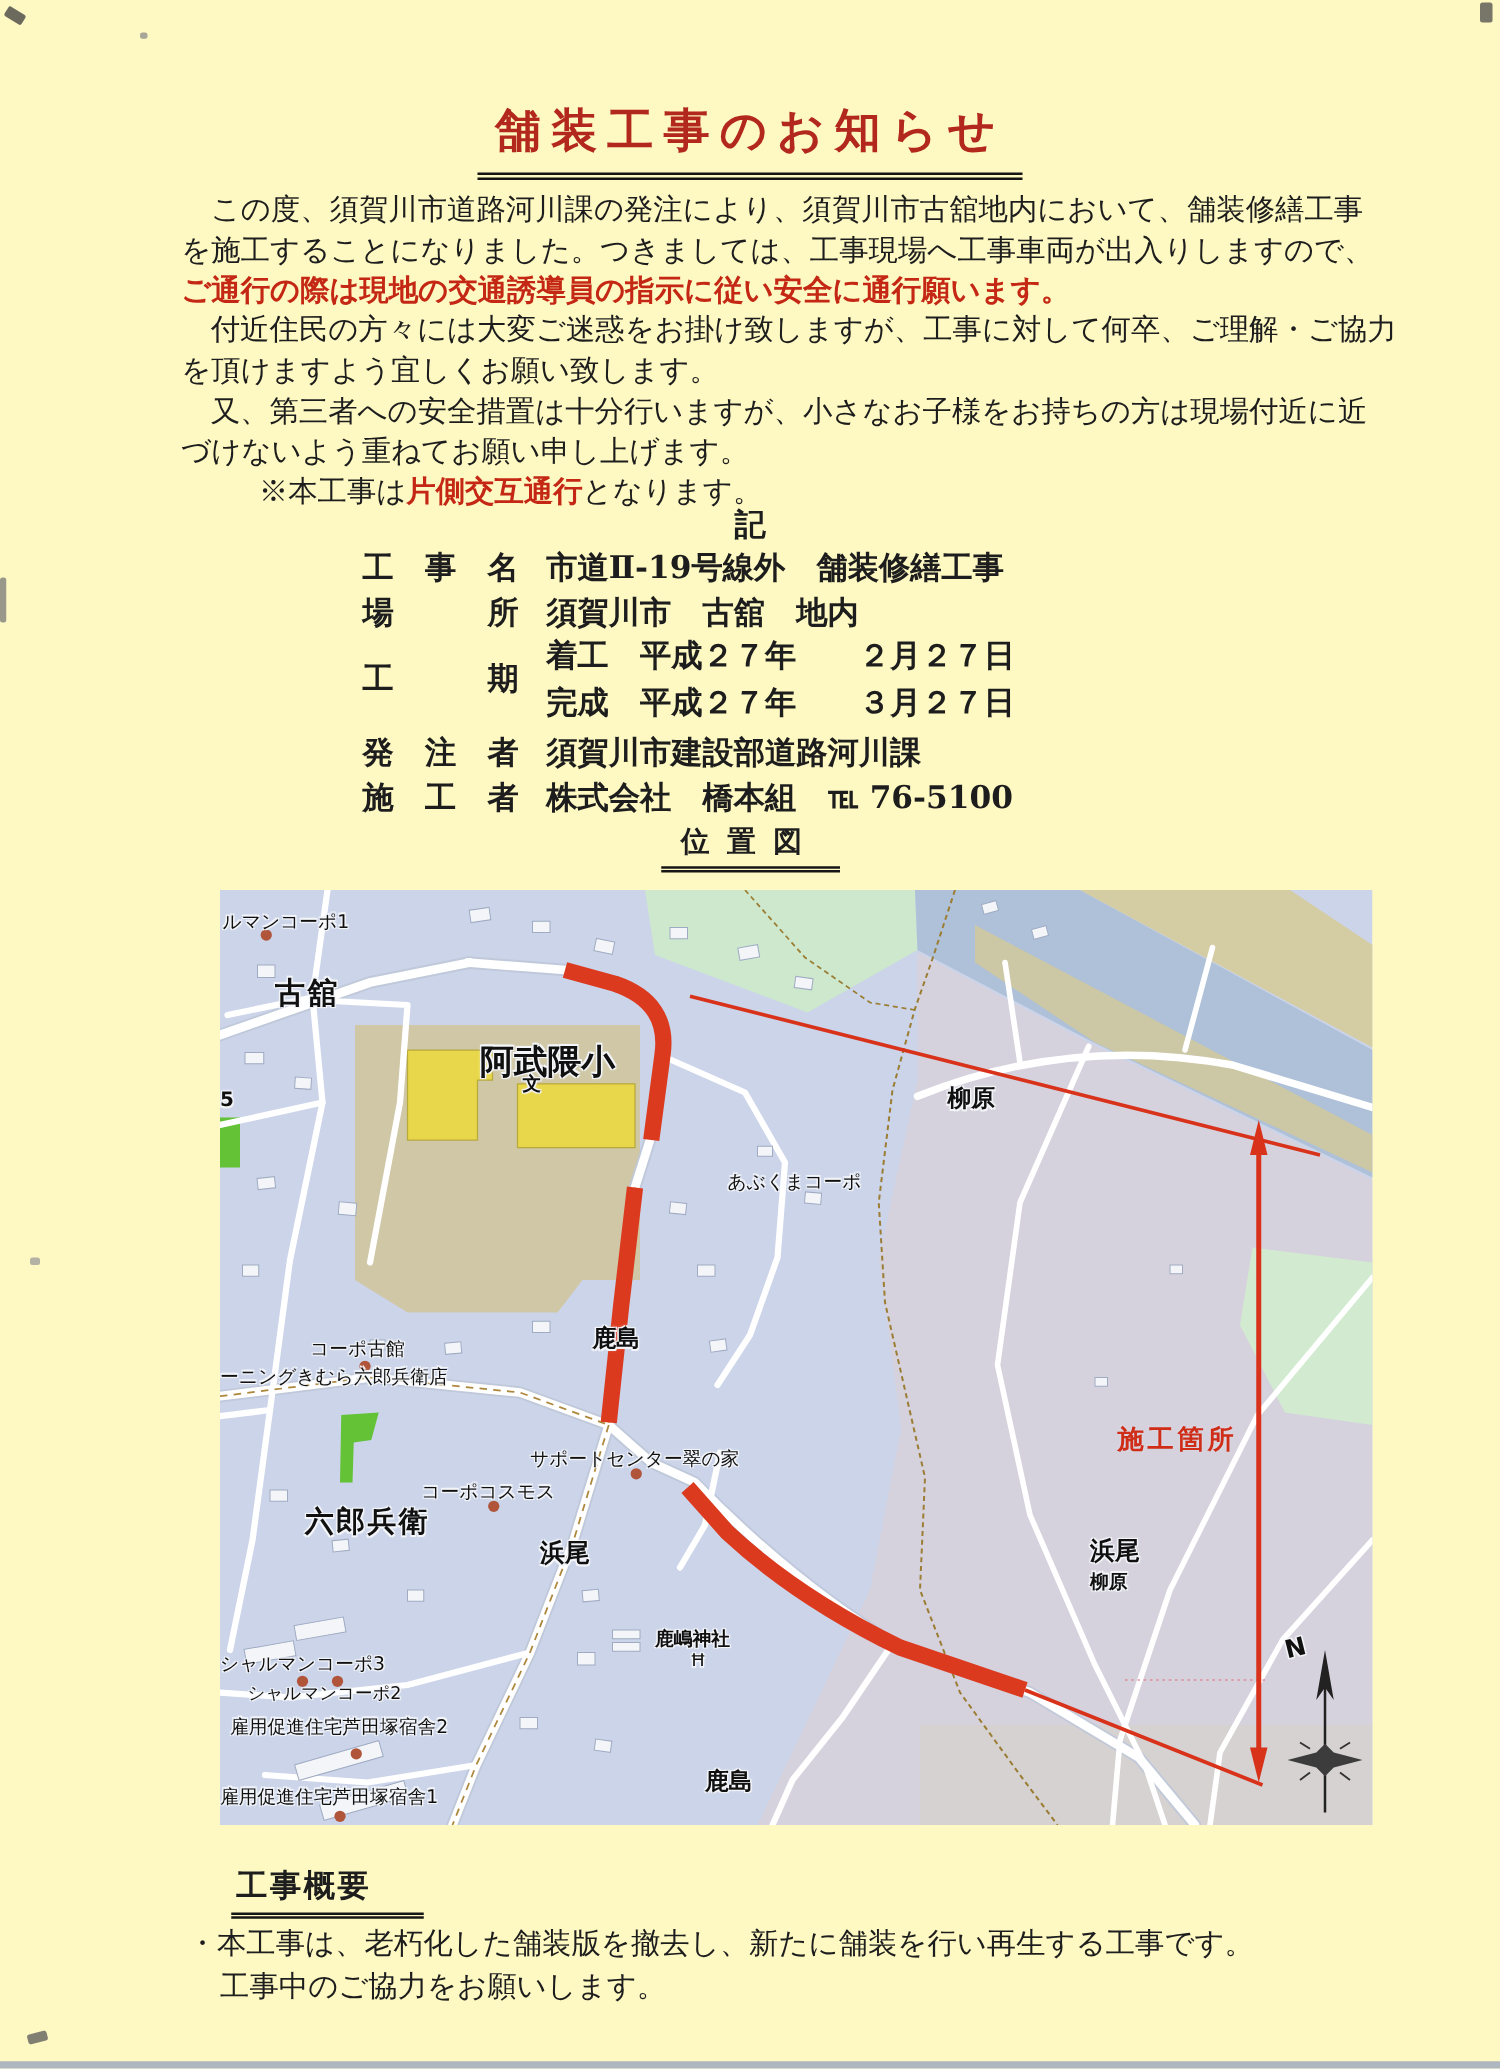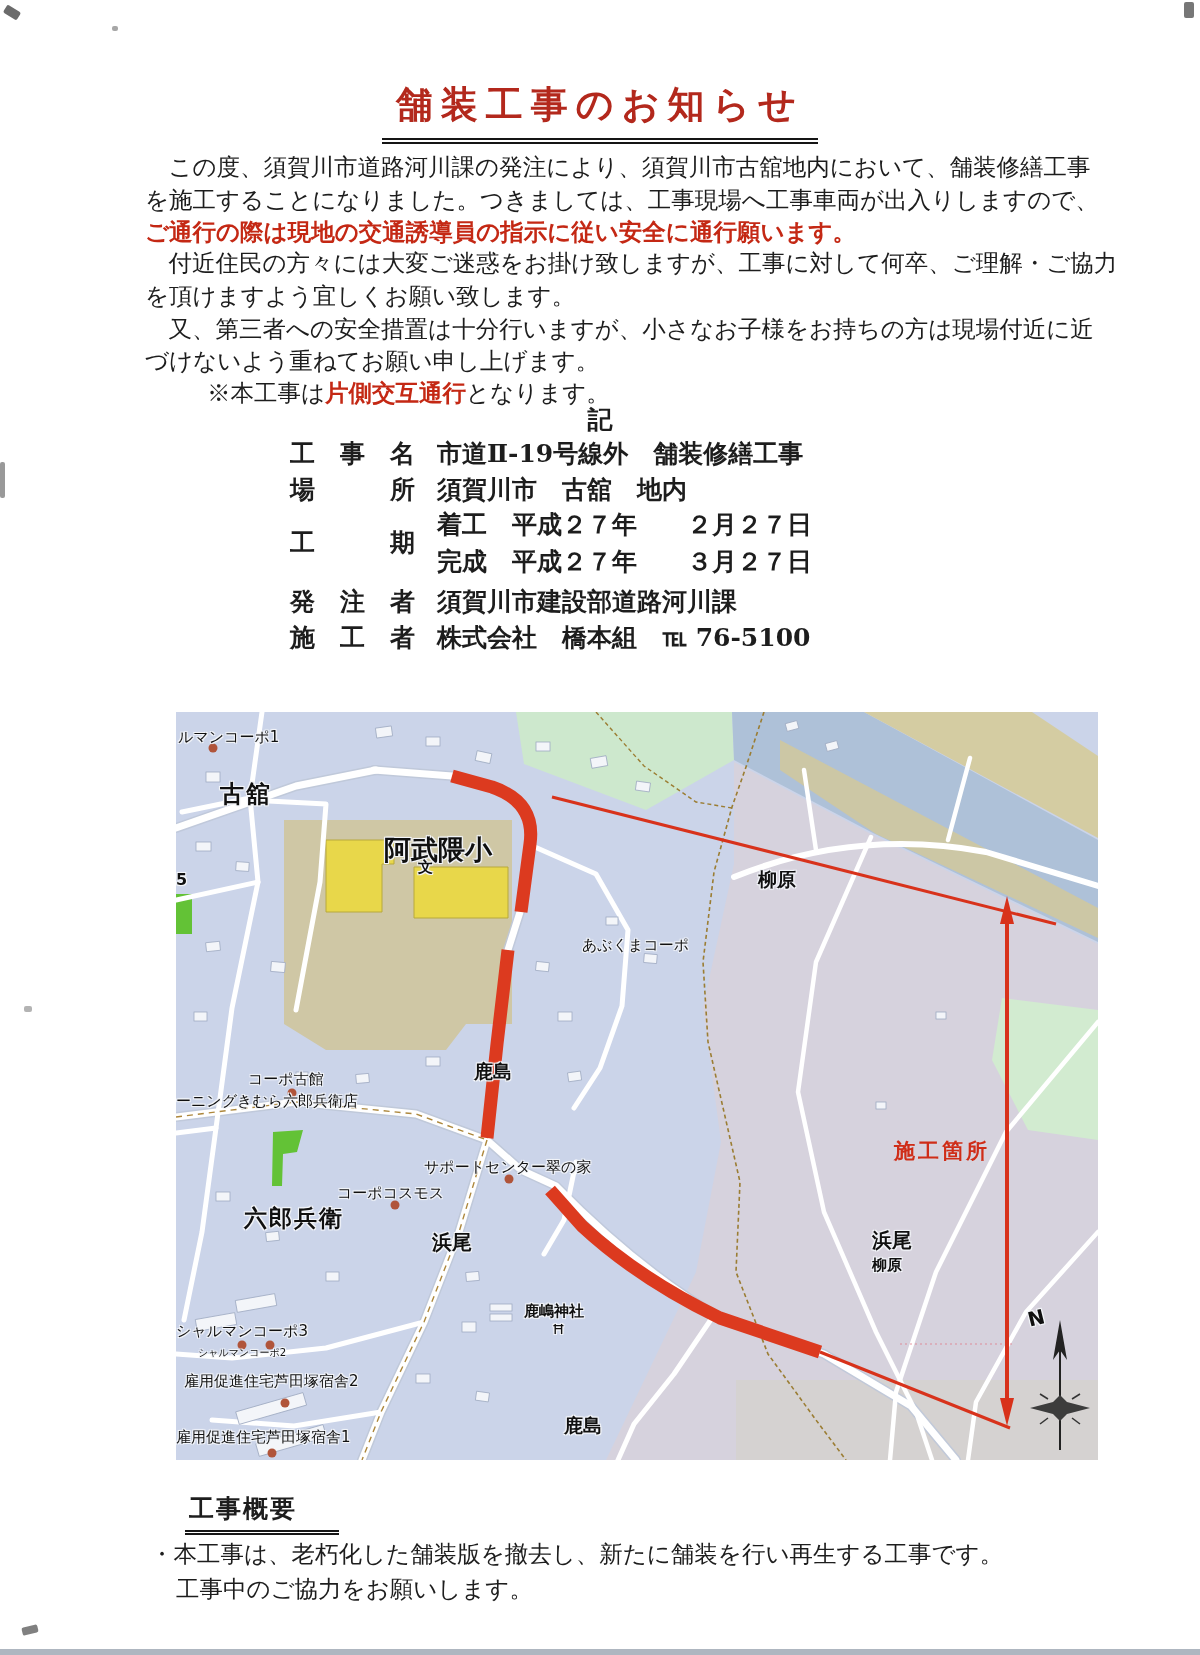--- a/index.html
+++ b/index.html
@@ -1,16 +1,16 @@
 <!DOCTYPE html>
 <html><head>
 <meta charset="utf-8">
 <style>
   html,body{margin:0;padding:0;background:#e8eaec;}
-  #page{position:relative;width:1200px;height:1655px;background:#ffffff;overflow:hidden;
+  #page{position:relative;width:1200px;height:1655px;background:#fef9c3;overflow:hidden;
         font-family:"DejaVu Serif","Liberation Serif",serif;color:#1d1d1d;}
   .abs{position:absolute;white-space:nowrap;}
   .doc{font-family:"DejaVu Serif","Liberation Serif",serif;color:#1d1d1d;}
   .center{left:0;width:100%;text-align:center;}
   .title{font-size:37px;font-weight:bold;color:#b3281c;letter-spacing:8px;}
   .title-inner{display:inline-block;padding:0 14px 8px 14px;border-bottom:6px double #151515;}
   .bodyline{font-size:23.5px;line-height:23.5px;}
   .redline{color:#c42814;font-weight:bold;}
   .rec-label{font-size:25px;font-weight:600;}
   .rec-value{font-size:25px;font-weight:600;}
@@ -55,20 +55,23 @@
   <div class="abs doc rec-label" style="left:290px;top:526px;">工　　　期</div>
   <div class="abs doc rec-value" style="left:437px;top:508px;">着工　平成２７年　　２月２７日</div>
   <div class="abs doc rec-value" style="left:437px;top:545px;">完成　平成２７年　　３月２７日</div>
 
   <div class="abs doc rec-label" style="left:290px;top:585px;">発　注　者</div>
   <div class="abs doc rec-value" style="left:437px;top:585px;">須賀川市建設部道路河川課</div>
 
   <div class="abs doc rec-label" style="left:290px;top:621px;">施　工　者</div>
   <div class="abs doc rec-value" style="left:437px;top:621px;">株式会社　橋本組　℡ 76-5100</div>
 
+  <div class="abs center doc" style="top:658px;font-size:23px;font-weight:bold;">
+    <span style="display:inline-block;padding:0 16px 4px 16px;border-bottom:5px double #161616;letter-spacing:14px;">位置図</span>
+  </div>
 
   <div class="abs map-wrap">
     <svg width="922" height="748" viewBox="0 0 922 748">
 
       <rect x="0" y="0" width="922" height="748" fill="#cbd4e9"></rect>
 
       <polygon fill="#d6d2dd" points="558,50 695,122 922,232 922,748 430,748 520,560 545,430 527,295 558,152"></polygon>
       <polygon fill="#d6d2c6" opacity="0.55" points="560,668 922,668 922,748 560,748"></polygon>
 
       <polygon fill="#cde8cd" points="340,0 556,0 558,48 470,98 348,52"></polygon>
@@ -223,21 +226,21 @@
     <span class="ml" style="left:248px;top:448px;font-size:15px;">サポートセンター翠の家</span>
     <span class="ml" style="left:161px;top:474px;font-size:15px;">コーポコスモス</span>
     <span class="ml b" style="left:68px;top:494px;font-size:23px;letter-spacing:2px;">六郎兵衛</span>
     <span class="ml b" style="left:256px;top:520px;font-size:20px;">浜尾</span>
     <span class="ml mlred" style="left:718px;top:428px;font-size:21px;">施工箇所</span>
     <span class="ml b" style="left:696px;top:518px;font-size:20px;">浜尾</span>
     <span class="ml b" style="left:696px;top:546px;font-size:15px;">柳原</span>
     <span class="ml" style="left:348px;top:592px;font-size:15px;font-weight:600;">鹿嶋神社</span>
     <span class="ml" style="left:376px;top:610px;font-size:14px;">Ħ</span>
     <span class="ml" style="left:0px;top:612px;font-size:15px;">シャルマンコーポ3</span>
-    <span class="ml" style="left:22px;top:636px;font-size:10px;">シャルマンコーポ2</span>
+    <span class="ml" style="left:22px;top:636px;font-size:14px;">シャルマンコーポ2</span>
     <span class="ml" style="left:8px;top:662px;font-size:15px;">雇用促進住宅芦田塚宿舎2</span>
     <span class="ml" style="left:0px;top:718px;font-size:15px;">雇用促進住宅芦田塚宿舎1</span>
     <span class="ml b" style="left:388px;top:704px;font-size:19px;">鹿島</span>
     <span class="ml b" style="left:852px;top:596px;font-size:20px;transform:rotate(-14deg);">N</span>
   </div>
 
   <div class="abs doc" style="left:185px;top:1492px;font-size:25px;font-weight:bold;letter-spacing:2px;">
     <span class="h2u">工事概要</span>
   </div>
   <div class="abs doc bodyline" style="left:150px;top:1543px;">・本工事は、老朽化した舗装版を撤去し、新たに舗装を行い再生する工事です。</div>

